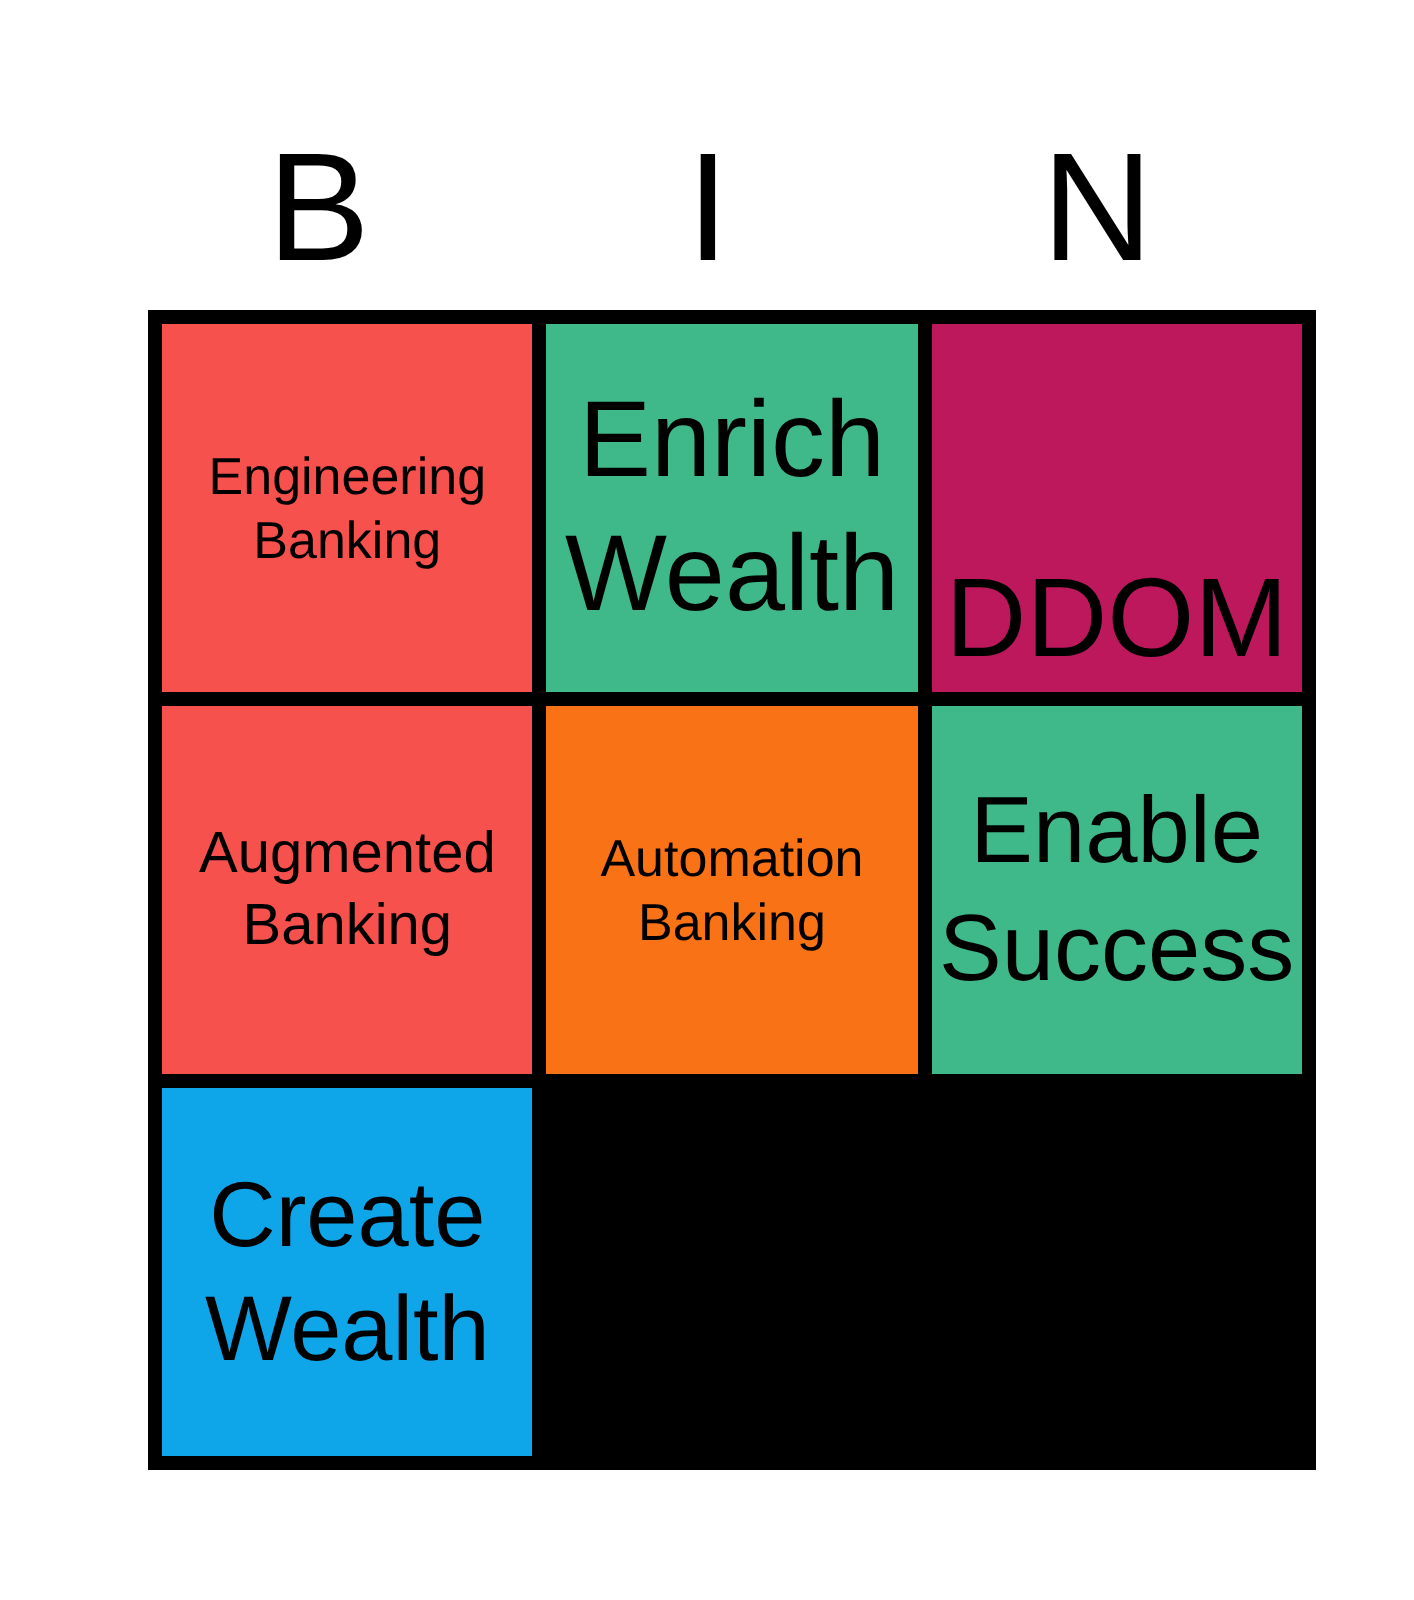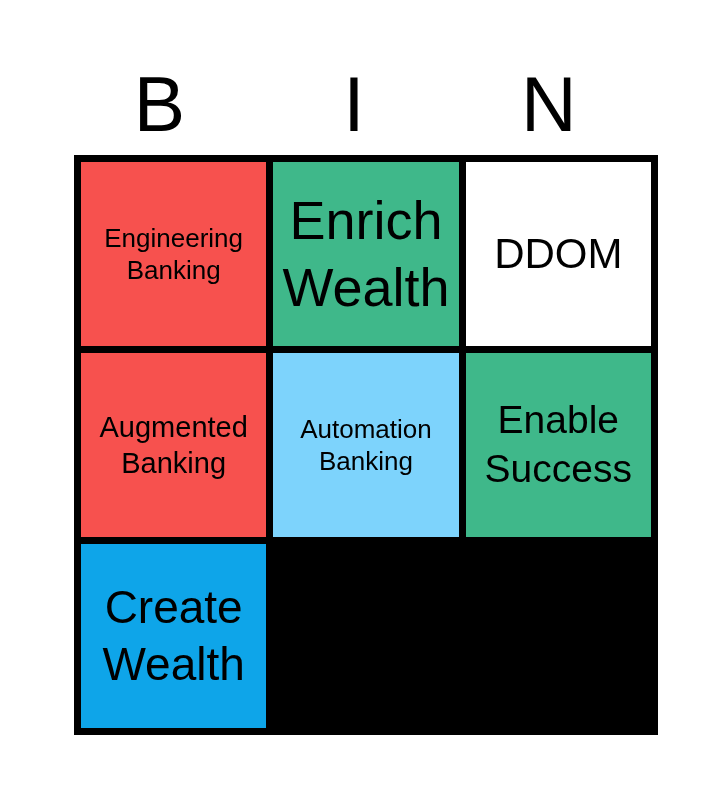--- a/index.html
+++ b/index.html
@@ -74,29 +74,29 @@
       <div class="header-letter">I</div>
       <div class="header-letter">N</div>
     </div>
   <div class="bingo-grid">
       <div class="bingo-cell" style="background-color: rgb(247, 81, 78); font-size: 26px;">
         <span class="cell-label">Engineering Banking</span>
       </div>
       <div class="bingo-cell" style="background-color: rgb(63, 184, 138); font-size: 54px;">
         <span class="cell-label">Enrich Wealth</span>
       </div>
-      <div class="bingo-cell" style="background-color: #ffffff; font-size: 42px;">
+      <div class="bingo-cell" style="background-color: #be185d; font-size: 56px; align-items: flex-end;">
         <span class="cell-label">DDOM</span>
       </div>
       <div class="bingo-cell" style="background-color: rgb(247, 81, 78); font-size: 29px; text-align: center;">
         <span class="cell-label">Augmented Banking</span>
       </div>
-      <div class="bingo-cell" style="background-color: #7dd3fc; font-size: 26px;">
+      <div class="bingo-cell" style="background-color: #f97316; font-size: 26px;">
         <span class="cell-label">Automation Banking</span>
       </div>
-      <div class="bingo-cell" style="background-color: rgb(63, 184, 138); font-size: 39px;">
+      <div class="bingo-cell" style="background-color: rgb(63, 184, 138); font-size: 47px;">
         <span class="cell-label">Enable Success</span>
       </div>
       <div class="bingo-cell" style="background-color: #0ea5e9; font-size: 46px;">
         <span class="cell-label">Create Wealth</span>
       </div>
     </div>
 </div>
 
 </body></html>

